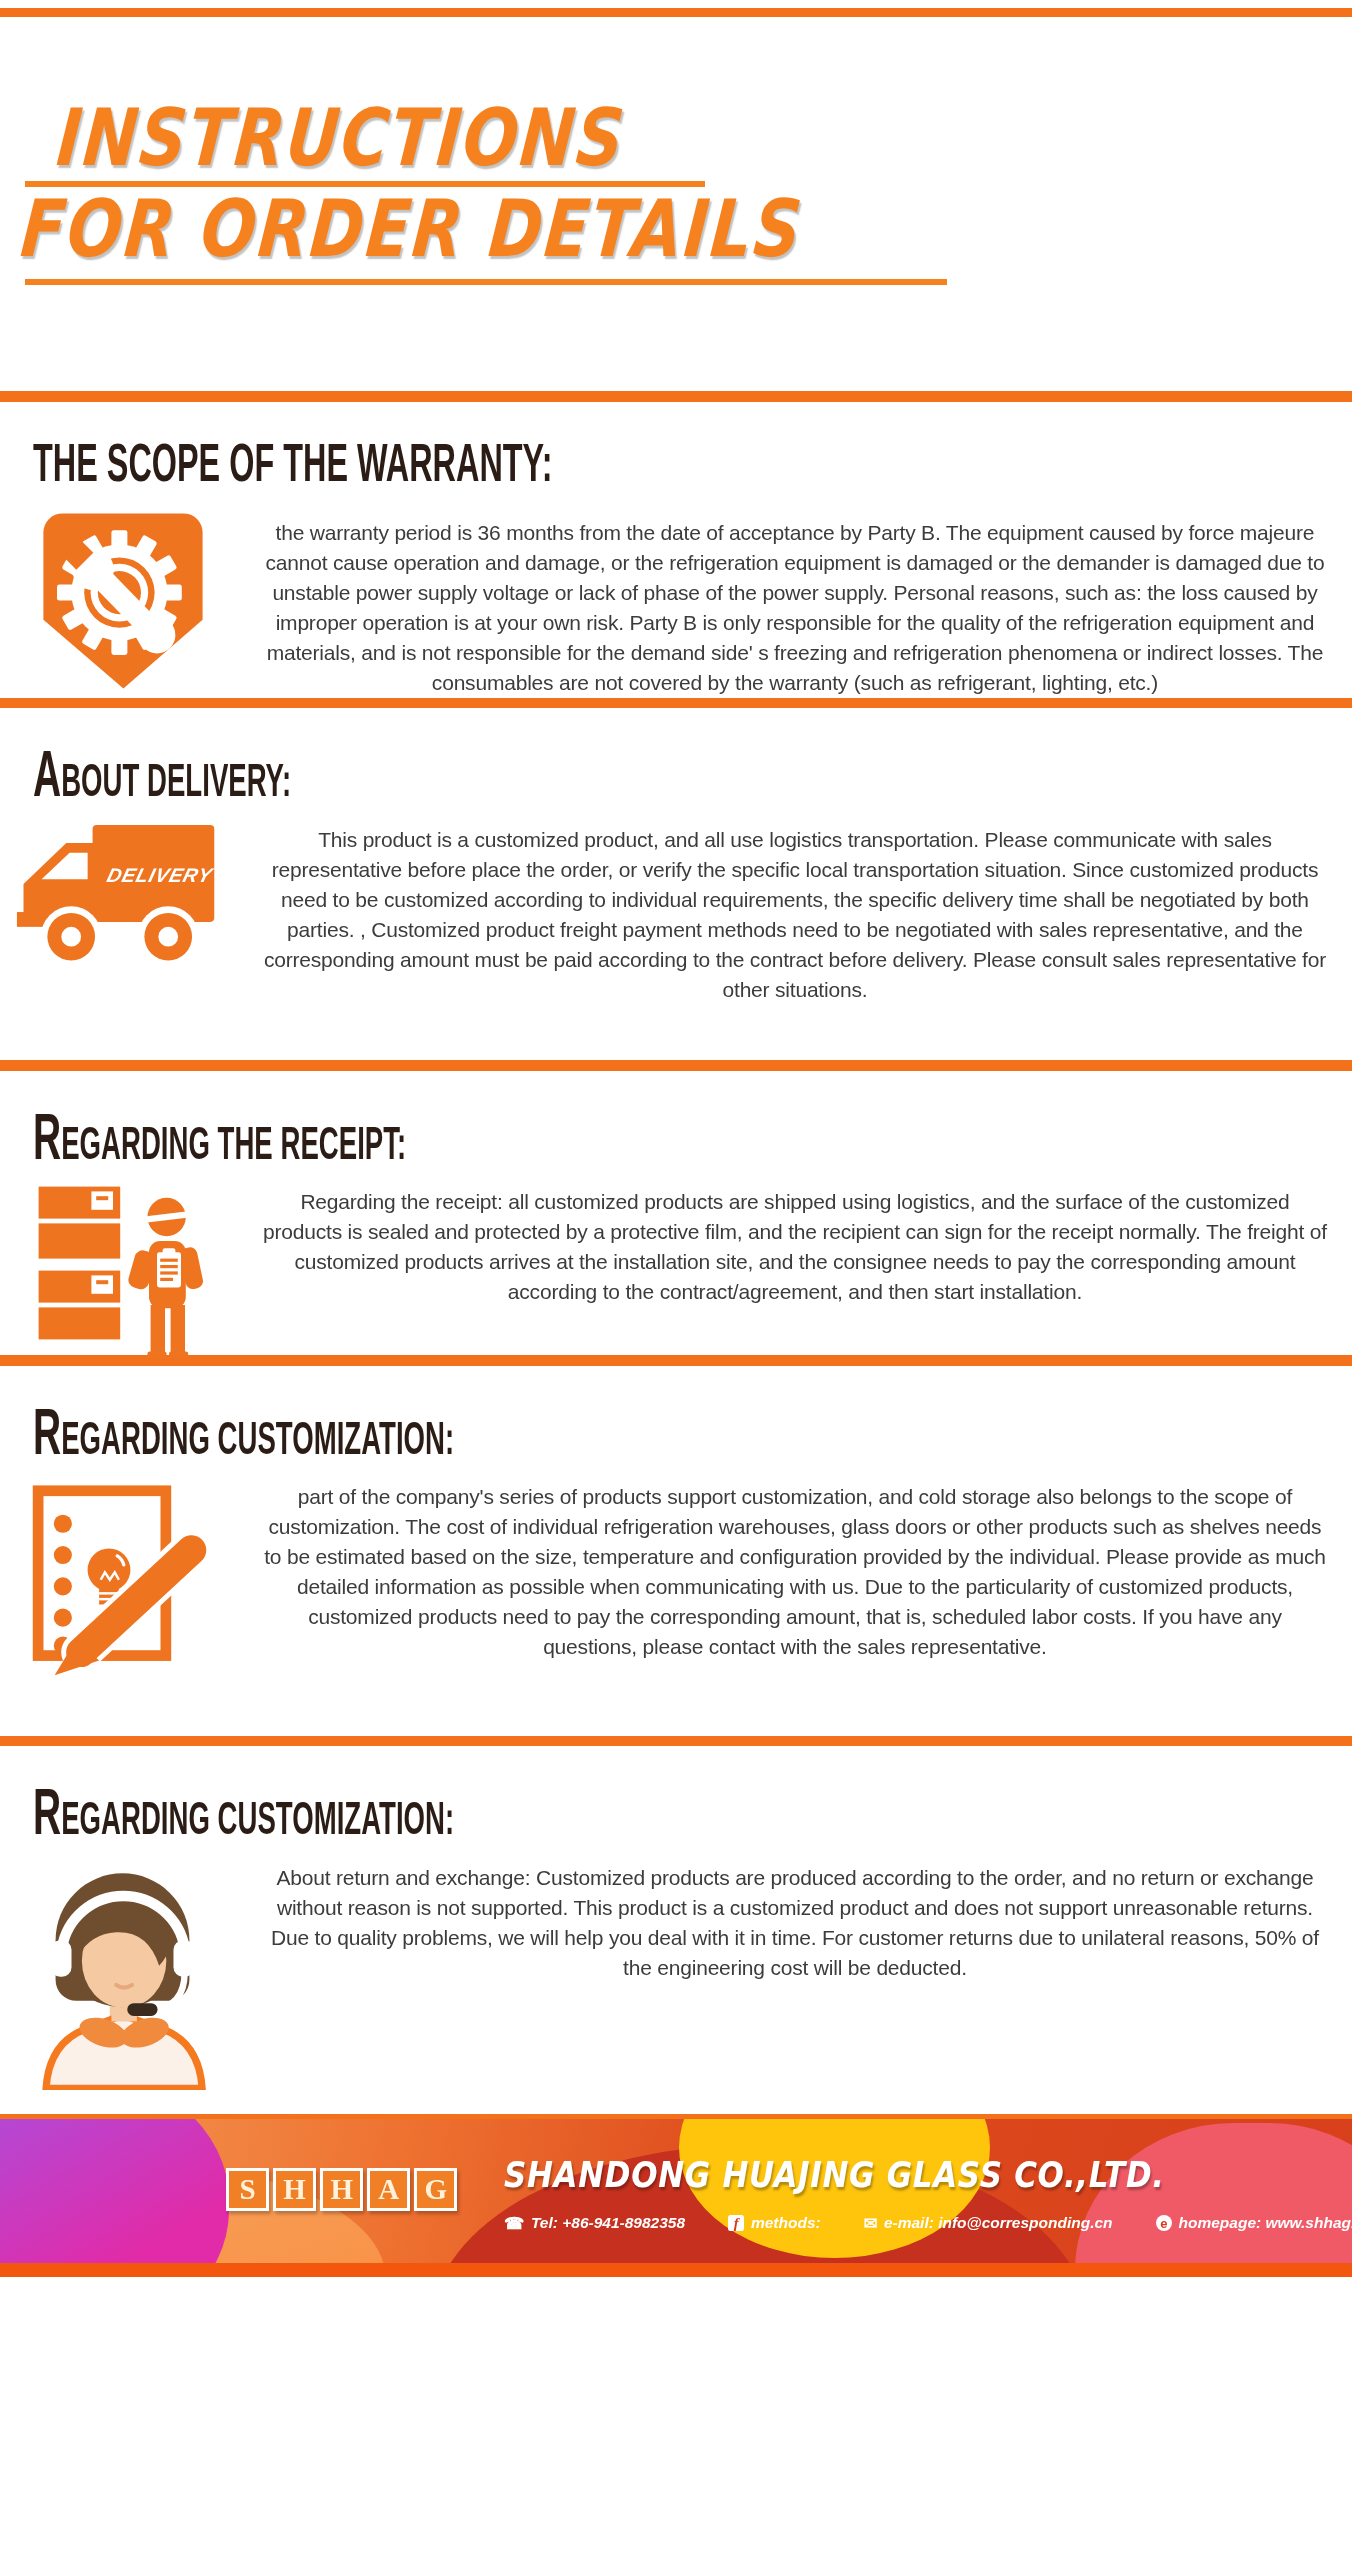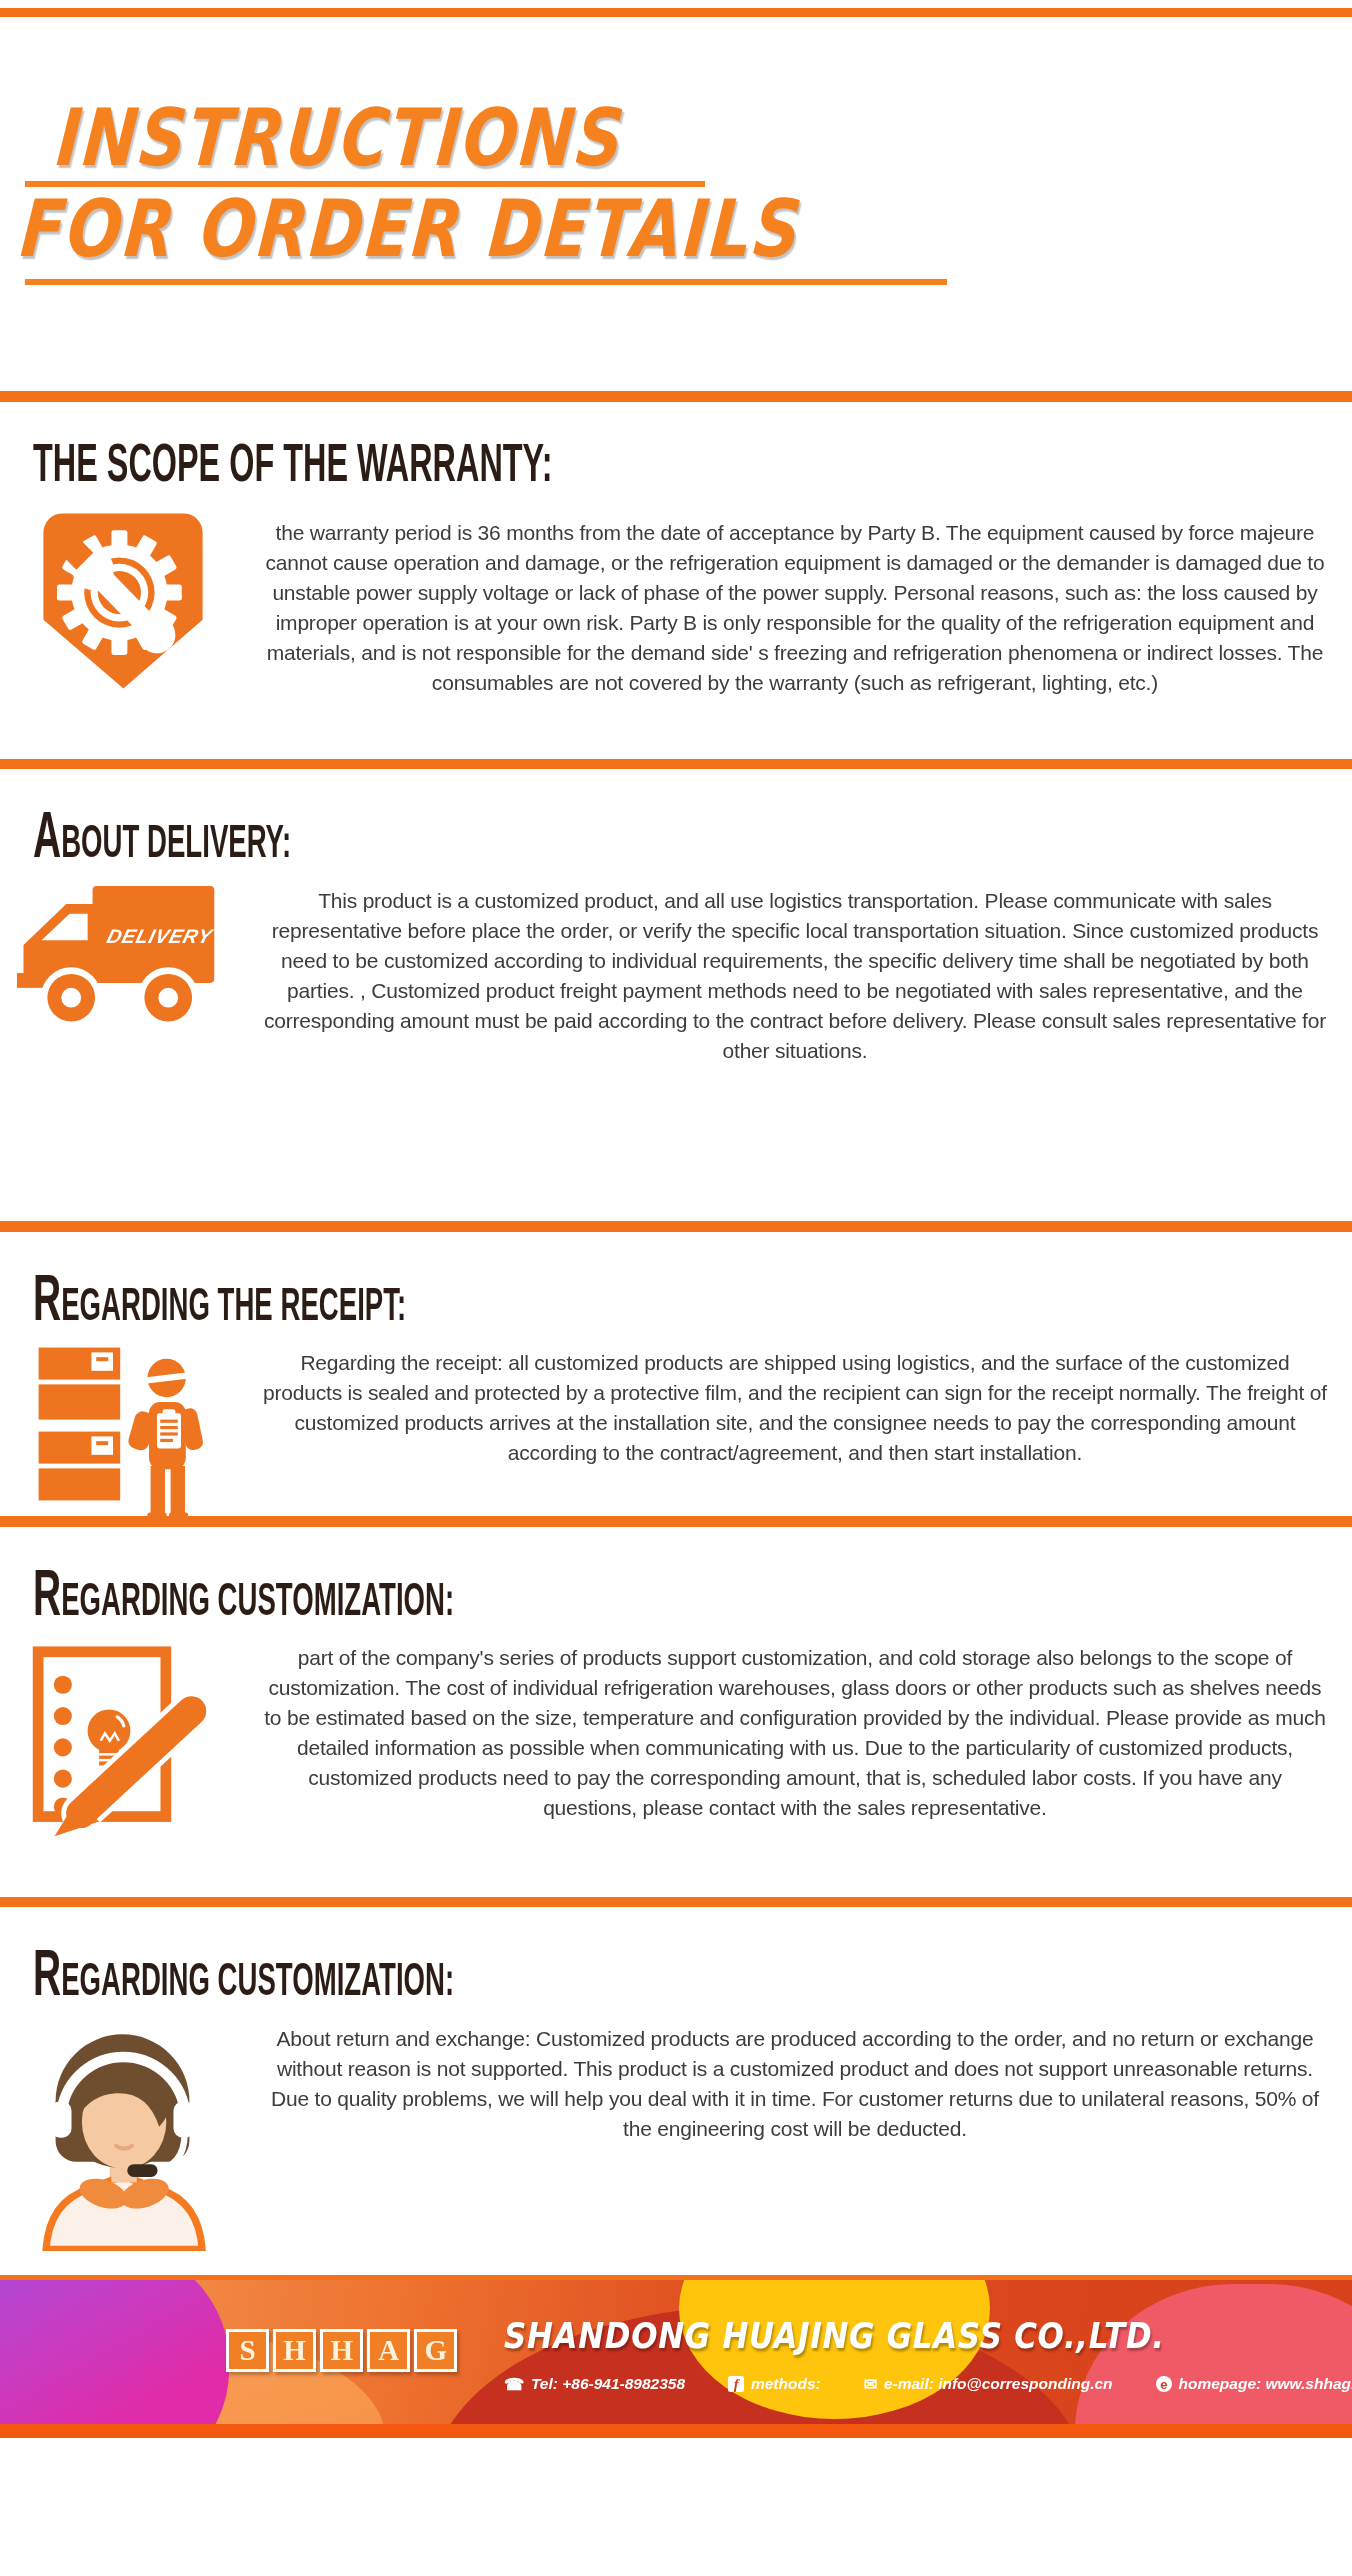--- a/index.html
+++ b/index.html
@@ -79,21 +79,21 @@
 <div class="top-bar"></div>
 
 <header class="header">
   <div class="title title-1">INSTRUCTIONS</div>
   <div class="rule rule-1"></div>
   <div class="title title-2">FOR ORDER DETAILS</div>
   <div class="rule rule-2"></div>
 </header>
 
 <div class="divider"></div>
-<section class="info-section" style="height:357px">
+<section class="info-section" style="height:296px">
   <h2 class="section-heading"><span class="ht">THE SCOPE OF THE WARRANTY:</span></h2>
   <div class="section-row">
     <div class="icon-col">
       <svg width="172" height="188" viewBox="0 0 215 235" aria-hidden="true">
         <path d="M32 8 h151 a24 24 0 0 1 24 24 v109 l-99 86 L8 141 V32 A24 24 0 0 1 32 8 Z" fill="#EE7420"></path>
         <g transform="translate(103 107)" fill="#fff">
           <g>
             <rect x="-10" y="-78" width="20" height="22" rx="3"></rect>
             <rect x="-10" y="-78" width="20" height="22" rx="3" transform="rotate(30)"></rect>
             <rect x="-10" y="-78" width="20" height="22" rx="3" transform="rotate(60)"></rect>
@@ -116,21 +116,21 @@
         <circle cx="70" cy="78" r="26" fill="#fff"></circle>
         <rect x="37" y="49" width="30" height="22" fill="#EE7420" transform="rotate(-45 52 60)"></rect>
         <circle cx="150" cy="160" r="23" fill="#fff"></circle>
       </svg>
     </div>
     <p class="section-text">the warranty period is 36 months from the date of acceptance by Party B. The equipment caused by force majeure cannot cause operation and damage, or the refrigeration equipment is damaged or the demander is damaged due to unstable power supply voltage or lack of phase of the power supply. Personal reasons, such as: the loss caused by improper operation is at your own risk. Party B is only responsible for the quality of the refrigeration equipment and materials, and is not responsible for the demand side' s freezing and refrigeration phenomena or indirect losses. The consumables are not covered by the warranty (such as refrigerant, lighting, etc.)</p>
   </div>
 </section>
 
 <div class="divider"></div>
-<section class="info-section leadcap" style="height:452px">
+<section class="info-section leadcap" style="height:352px">
   <h2 class="section-heading"><span class="ht">ABOUT DELIVERY:</span></h2>
   <div class="section-row">
     <div class="icon-col">
       <svg width="222" height="157" viewBox="0 0 270 190" aria-hidden="true">
         <rect x="98" y="14" width="148" height="118" rx="5" fill="#EE7420"></rect>
         <path d="M14 132 V86 L66 36 h34 v96 Z" fill="#EE7420"></path>
         <rect x="6" y="120" width="94" height="18" fill="#EE7420"></rect>
         <path d="M36 80 L70 48 h22 v32 Z" fill="#fff"></path>
         <text transform="translate(114 84) skewX(-14)" font-size="24" font-style="italic" font-weight="bold" fill="#fff" letter-spacing="1" font-family="Liberation Sans, sans-serif">DELIVERY</text>
         <circle cx="72" cy="150" r="37" fill="#fff"></circle>

